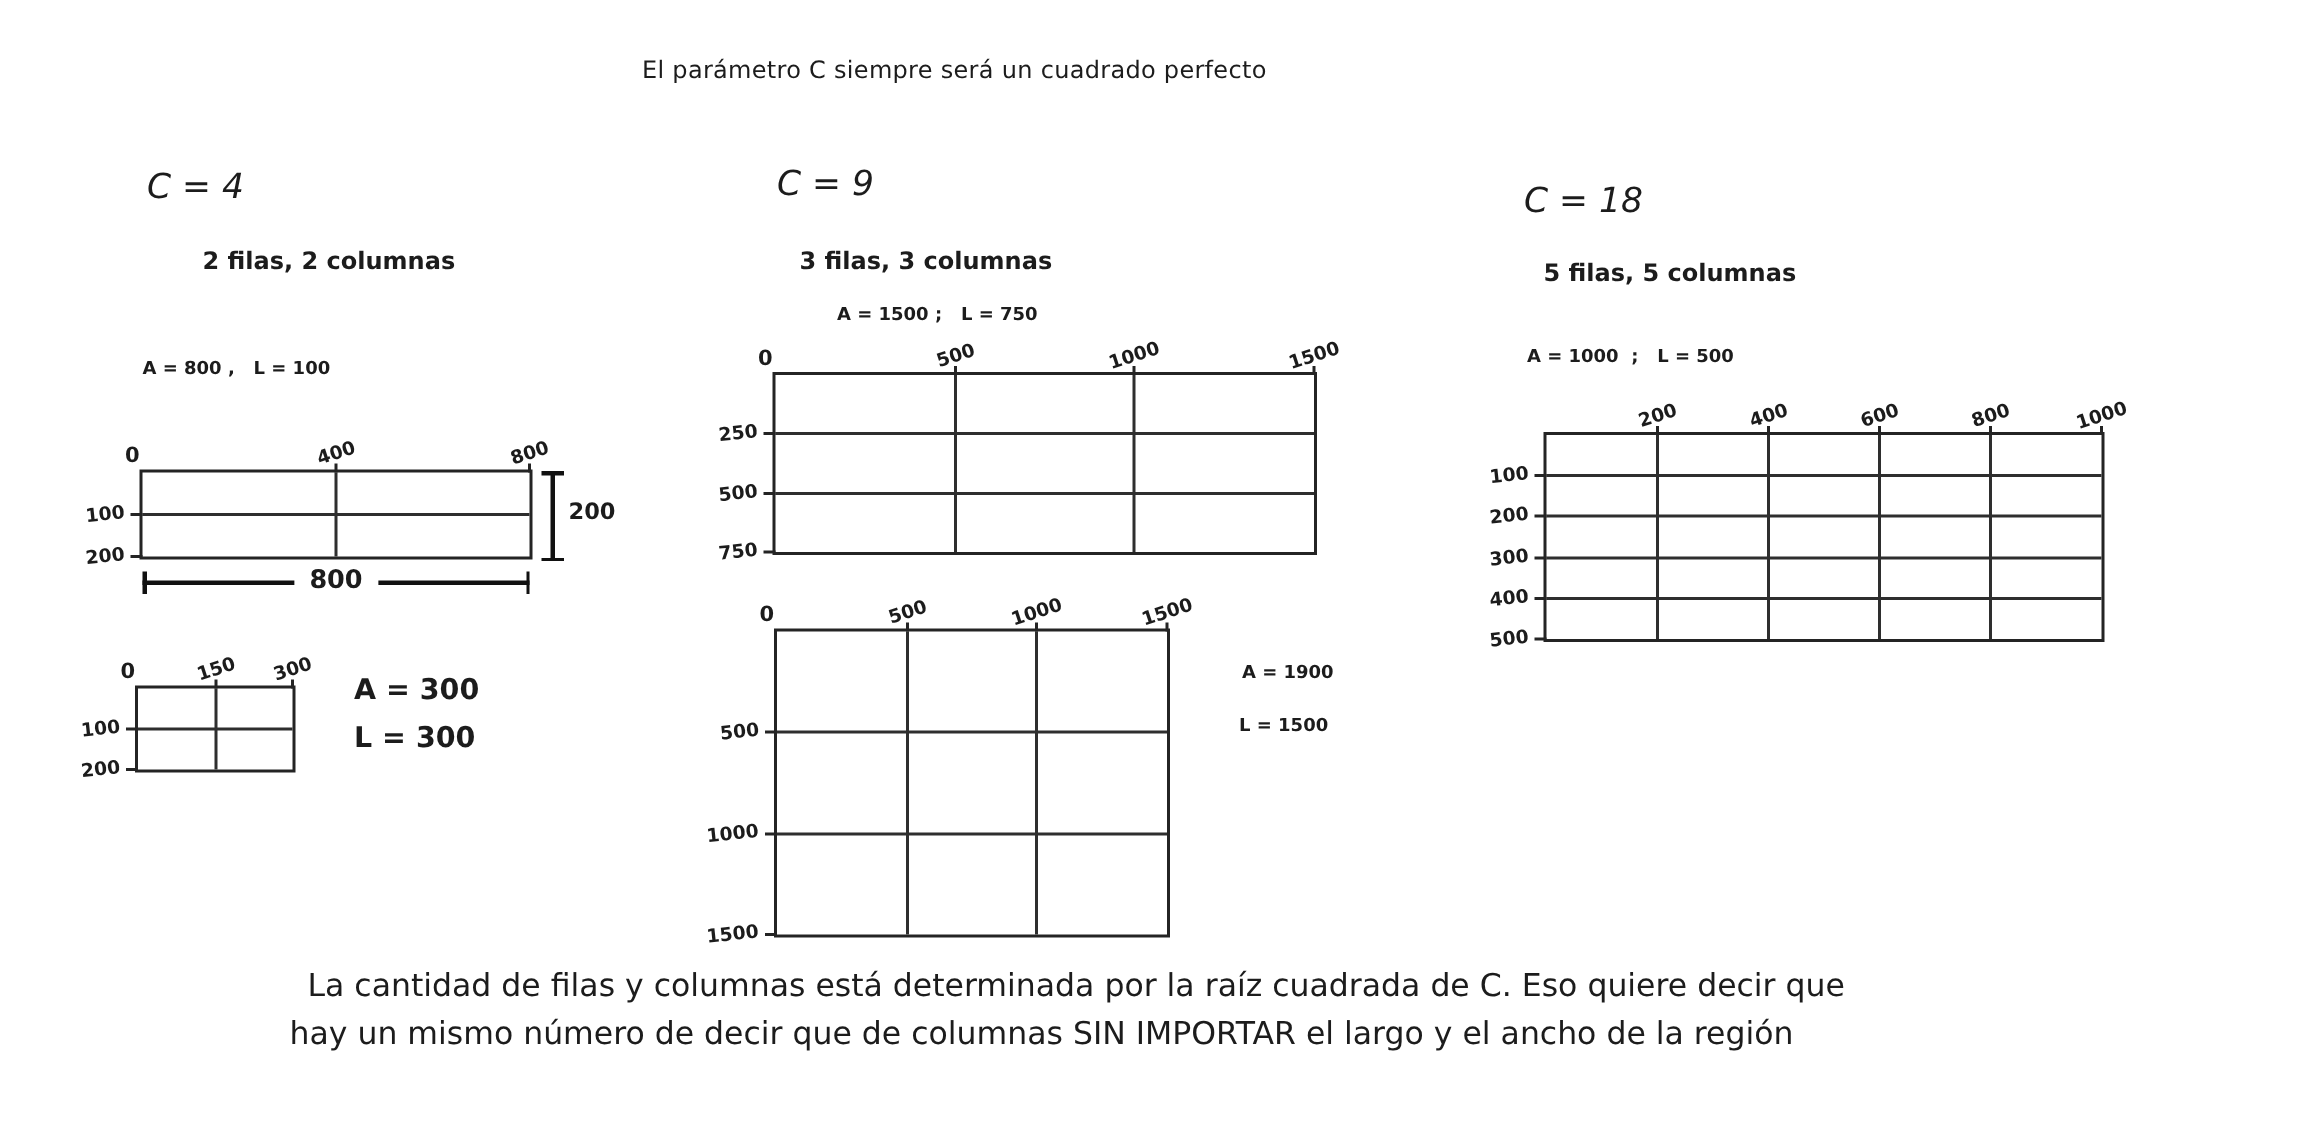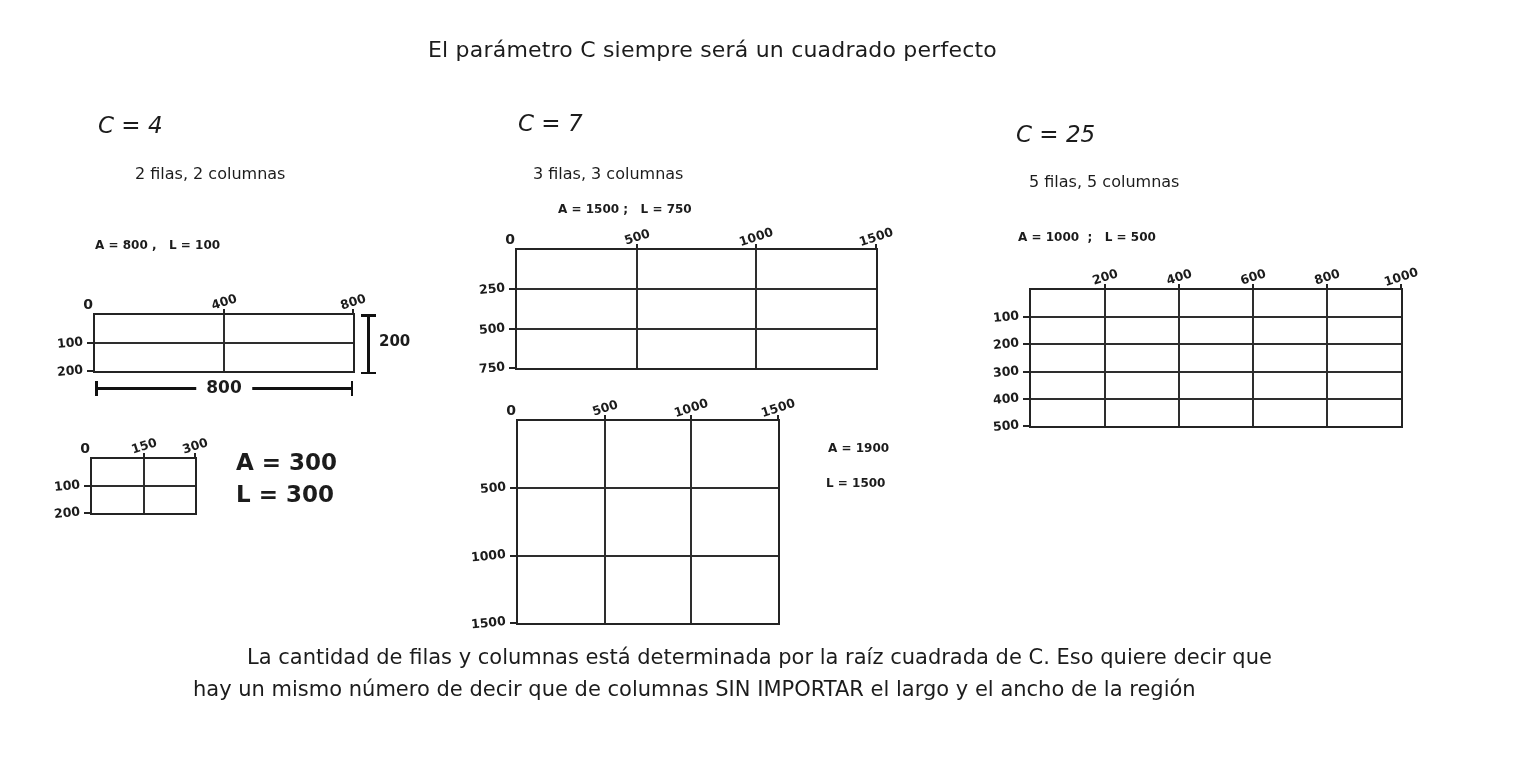--- a/index.html
+++ b/index.html
@@ -5,25 +5,25 @@
   html,body{margin:0;padding:0;background:#ffffff;}
   .canvas{
     position:relative;
     width:1532px;height:757px;
     background:#ffffff;
     font-family:"DejaVu Sans", sans-serif;
     color:#1c1c1c;
     overflow:hidden;
   }
   .abs{position:absolute;white-space:pre;}
-  .title{font-size:22px;letter-spacing:.2px;}
+  .title{font-size:16px;letter-spacing:.2px;}
   .heading{font-size:23px;font-style:italic;}
-  .subheading{font-size:16px;}
+  .subheading{font-size:16px;font-weight:bold;}
   .formula{font-size:12px;font-weight:700;}
-  .formula-sm{font-size:23px;font-weight:700;text-align:center;}
+  .formula-sm{font-size:19px;font-weight:700;text-align:center;}
   .footer-line{font-size:21px;}
 
   
   .grid{
     position:absolute;
     border:2px solid #242424;
     box-sizing:border-box;
   }
   .gl{position:absolute;background:#2e2e2e;}
   .gl.v{top:0;bottom:0;width:2px;transform:translateX(-1px);}
@@ -121,21 +121,21 @@
       <div class="tick-top" style="left: 100%;">300</div>
       <div class="tm-top" style="left: 100%;"></div>
       <div class="tick-left" style="top: 50%;">100</div>
       <div class="tm-left" style="top: 50%;"></div>
       <div class="tick-left" style="top: 100%;">200</div>
       <div class="tm-left" style="top: 100%;"></div>
     </div>
   <div class="abs formula-sm" style="left:236px;top:449px;">A = 300</div>
   <div class="abs formula-sm" style="left:236px;top:481px;">L = 300</div>
 
-  <div class="abs heading" style="left:518px;top:110px;">C = 7</div>
+  <div class="abs heading" style="left:518px;top:110px;">C = 9</div>
   <div class="abs subheading" style="left:533px;top:164px;">3 filas, 3 columnas</div>
   <div class="abs formula" style="left:558px;top:202px;">A = 1500 ;   L = 750</div>
 
   <div class="grid" style="left:515px;top:248px;width:363px;height:122px;">
       <div class="gl v" style="left: 33.3333%;"></div>
       <div class="gl v" style="left: 66.6667%;"></div>
       <div class="gl h" style="top: 33.3333%;"></div>
       <div class="gl h" style="top: 66.6667%;"></div>
       <div class="tick-top zero" style="left: 0%;">0</div>
       <div class="tick-top" style="left: 33.3333%;">500</div>
@@ -167,21 +167,21 @@
       <div class="tick-left" style="top: 33.3333%;">500</div>
       <div class="tm-left" style="top: 33.3333%;"></div>
       <div class="tick-left" style="top: 66.6667%;">1000</div>
       <div class="tm-left" style="top: 66.6667%;"></div>
       <div class="tick-left" style="top: 100%;">1500</div>
       <div class="tm-left" style="top: 100%;"></div>
     </div>
   <div class="abs formula" style="left:828px;top:441px;">A = 1900</div>
   <div class="abs formula" style="left:826px;top:476px;text-align:right;">L = 1500</div>
 
-  <div class="abs heading" style="left:1016px;top:121px;">C = 25</div>
+  <div class="abs heading" style="left:1016px;top:121px;">C = 18</div>
   <div class="abs subheading" style="left:1029px;top:172px;">5 filas, 5 columnas</div>
   <div class="abs formula" style="left:1018px;top:230px;">A = 1000  ;   L = 500</div>
 
   <div class="grid" style="left:1029px;top:288px;width:374px;height:140px;">
       <div class="gl v" style="left: 20%;"></div>
       <div class="gl v" style="left: 40%;"></div>
       <div class="gl v" style="left: 60%;"></div>
       <div class="gl v" style="left: 80%;"></div>
       <div class="gl h" style="top: 20%;"></div>
       <div class="gl h" style="top: 40%;"></div>
@@ -202,16 +202,16 @@
       <div class="tick-left" style="top: 40%;">200</div>
       <div class="tm-left" style="top: 40%;"></div>
       <div class="tick-left" style="top: 60%;">300</div>
       <div class="tm-left" style="top: 60%;"></div>
       <div class="tick-left" style="top: 80%;">400</div>
       <div class="tm-left" style="top: 80%;"></div>
       <div class="tick-left" style="top: 100%;">500</div>
       <div class="tm-left" style="top: 100%;"></div>
     </div>
 
-  <div class="abs footer-line" style="left:205px;top:645px;margin-left:42px;">La cantidad de filas y columnas está determinada por la raíz cuadrada de C. Eso quiere decir que</div>
+  <div class="abs footer-line" style="left:205px;top:645px;">La cantidad de filas y columnas está determinada por la raíz cuadrada de C. Eso quiere decir que</div>
   <div class="abs footer-line" style="left:193px;top:677px;">hay un mismo número de decir que de columnas SIN IMPORTAR el largo y el ancho de la región</div>
 
 </div>
 
 </body></html>

